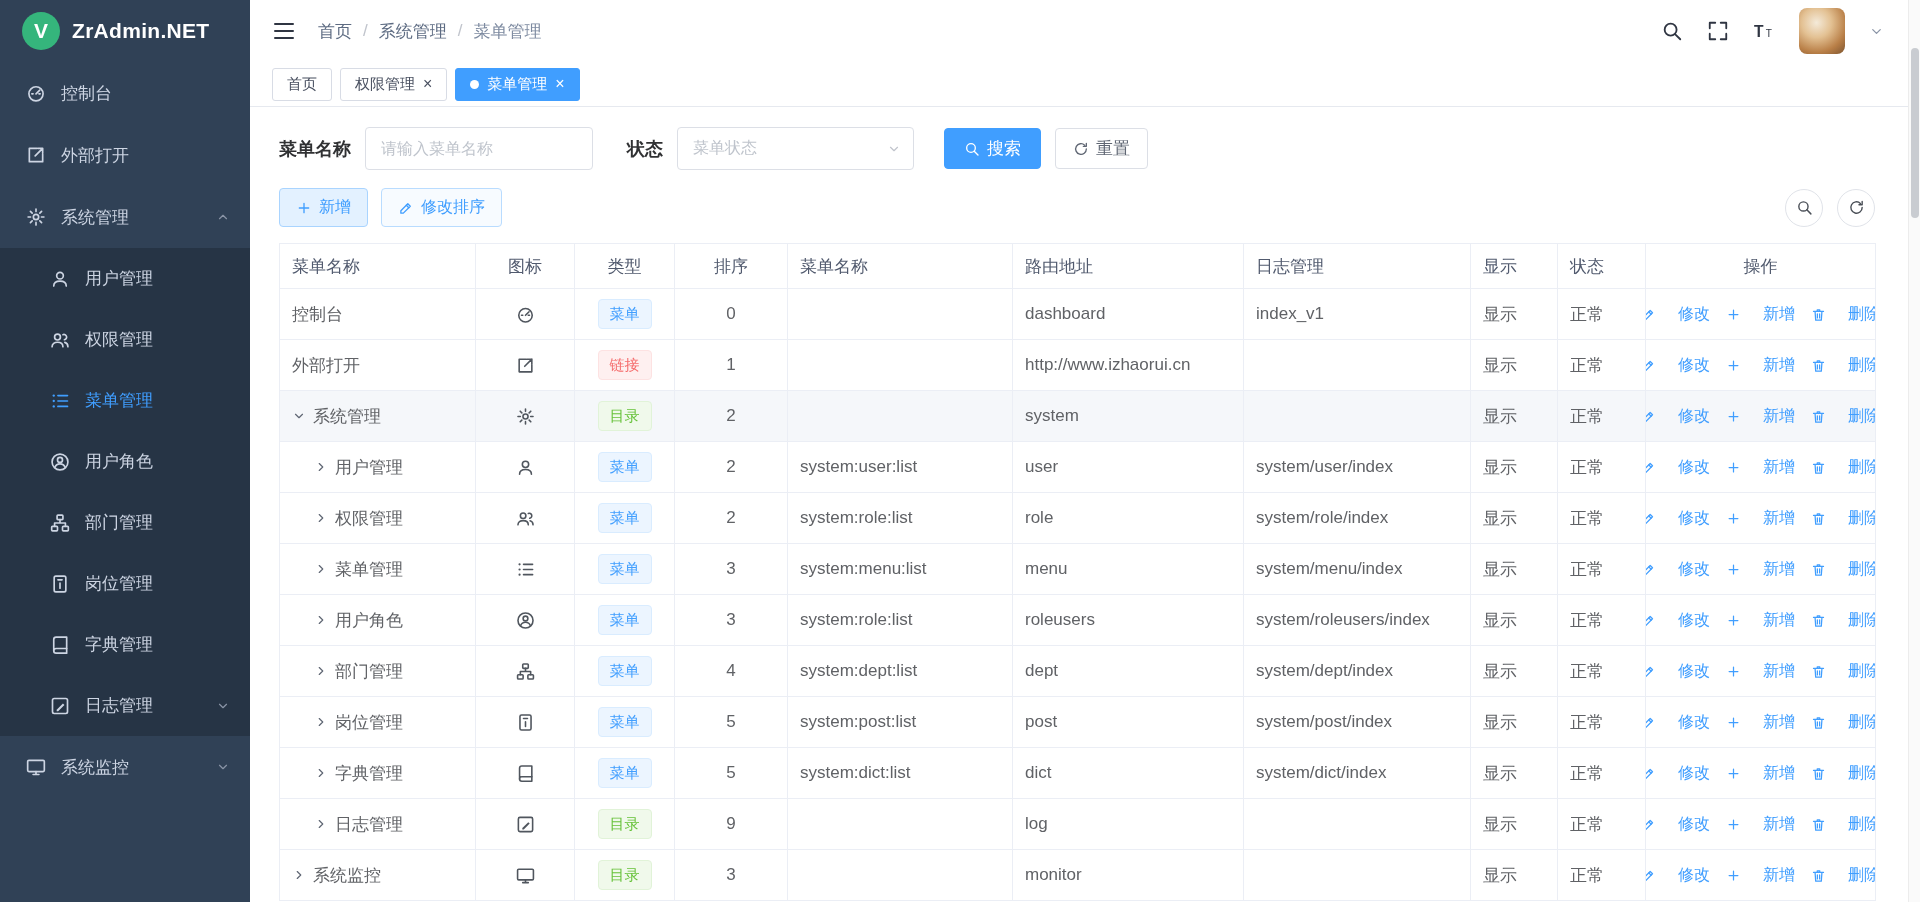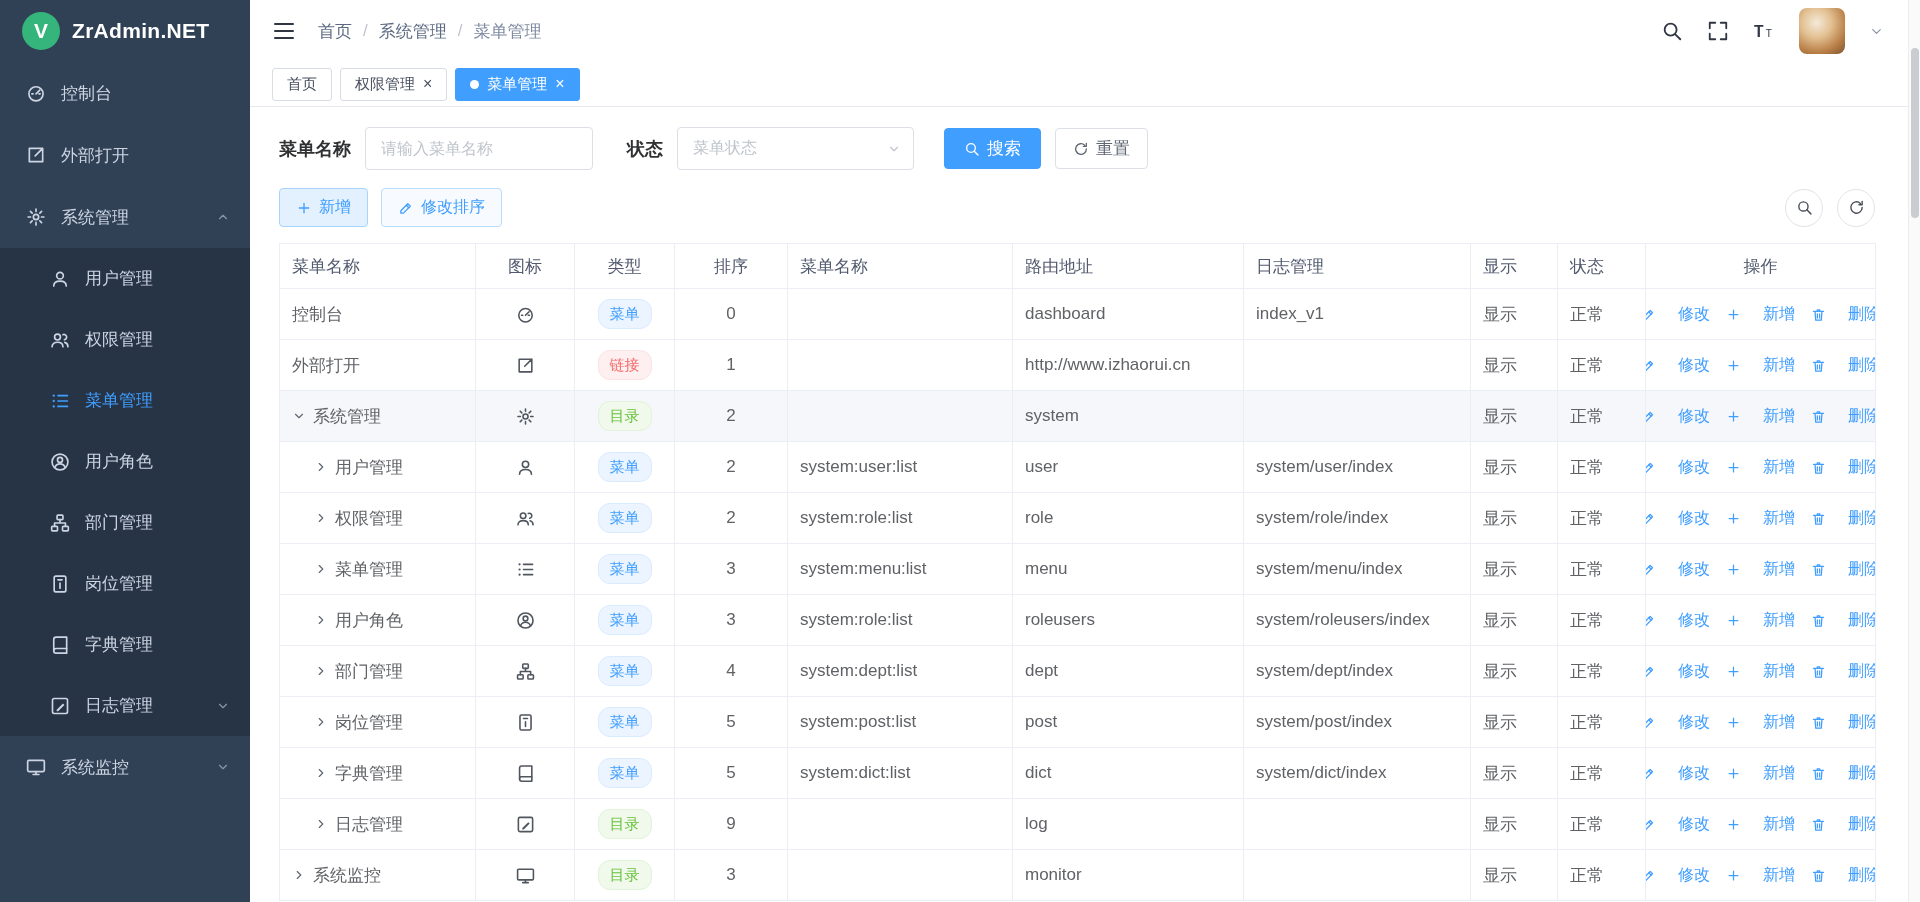--- a/index.html
+++ b/index.html
@@ -92,21 +92,21 @@
   th, td { border: 1px solid #ebeef5; padding: 0 12px; overflow: hidden; white-space: nowrap; }
   th { height: 45px; color: #515a6e; font-weight: 500; background: #fff; }
   td { height: 51px; color: #606266; }
   tr.hl td { background: #f5f7fa; }
   .al-left { text-align: left; } .al-center { text-align: center; }
   .name-cell { display: flex; align-items: center; gap: 7px; }
   .name-cell.child { padding-left: 22px; }
   .tree-arrow { width: 14px; height: 14px; color: #5f6673; flex-shrink: 0; }
   .cell-ico { display: inline-flex; color: #50565e; vertical-align: middle; }
   .cell-ico .ico { width: 19px; height: 19px; }
-  .tag { display: inline-block; height: 30px; line-height: 28px; padding: 0 11px; border-radius: 12px;
+  .tag { display: inline-block; height: 30px; line-height: 28px; padding: 0 11px; border-radius: 4px;
     font-size: 15px; border: 1px solid; }
   .tag-primary { color: #409eff; background: #ecf5ff; border-color: #d9ecff; }
   .tag-danger  { color: #f56c6c; background: #fef0f0; border-color: #fde2e2; }
   .tag-success { color: #67c23a; background: #f0f9eb; border-color: #e1f3d8; }
   .ops { display: flex; justify-content: center; gap: 16px; }
   .op { color: #409eff; display: inline-flex; align-items: center; gap: 22px; cursor: pointer;
     font-size: 16px; }
   .op .ico { width: 15px; height: 15px; }
 
   

